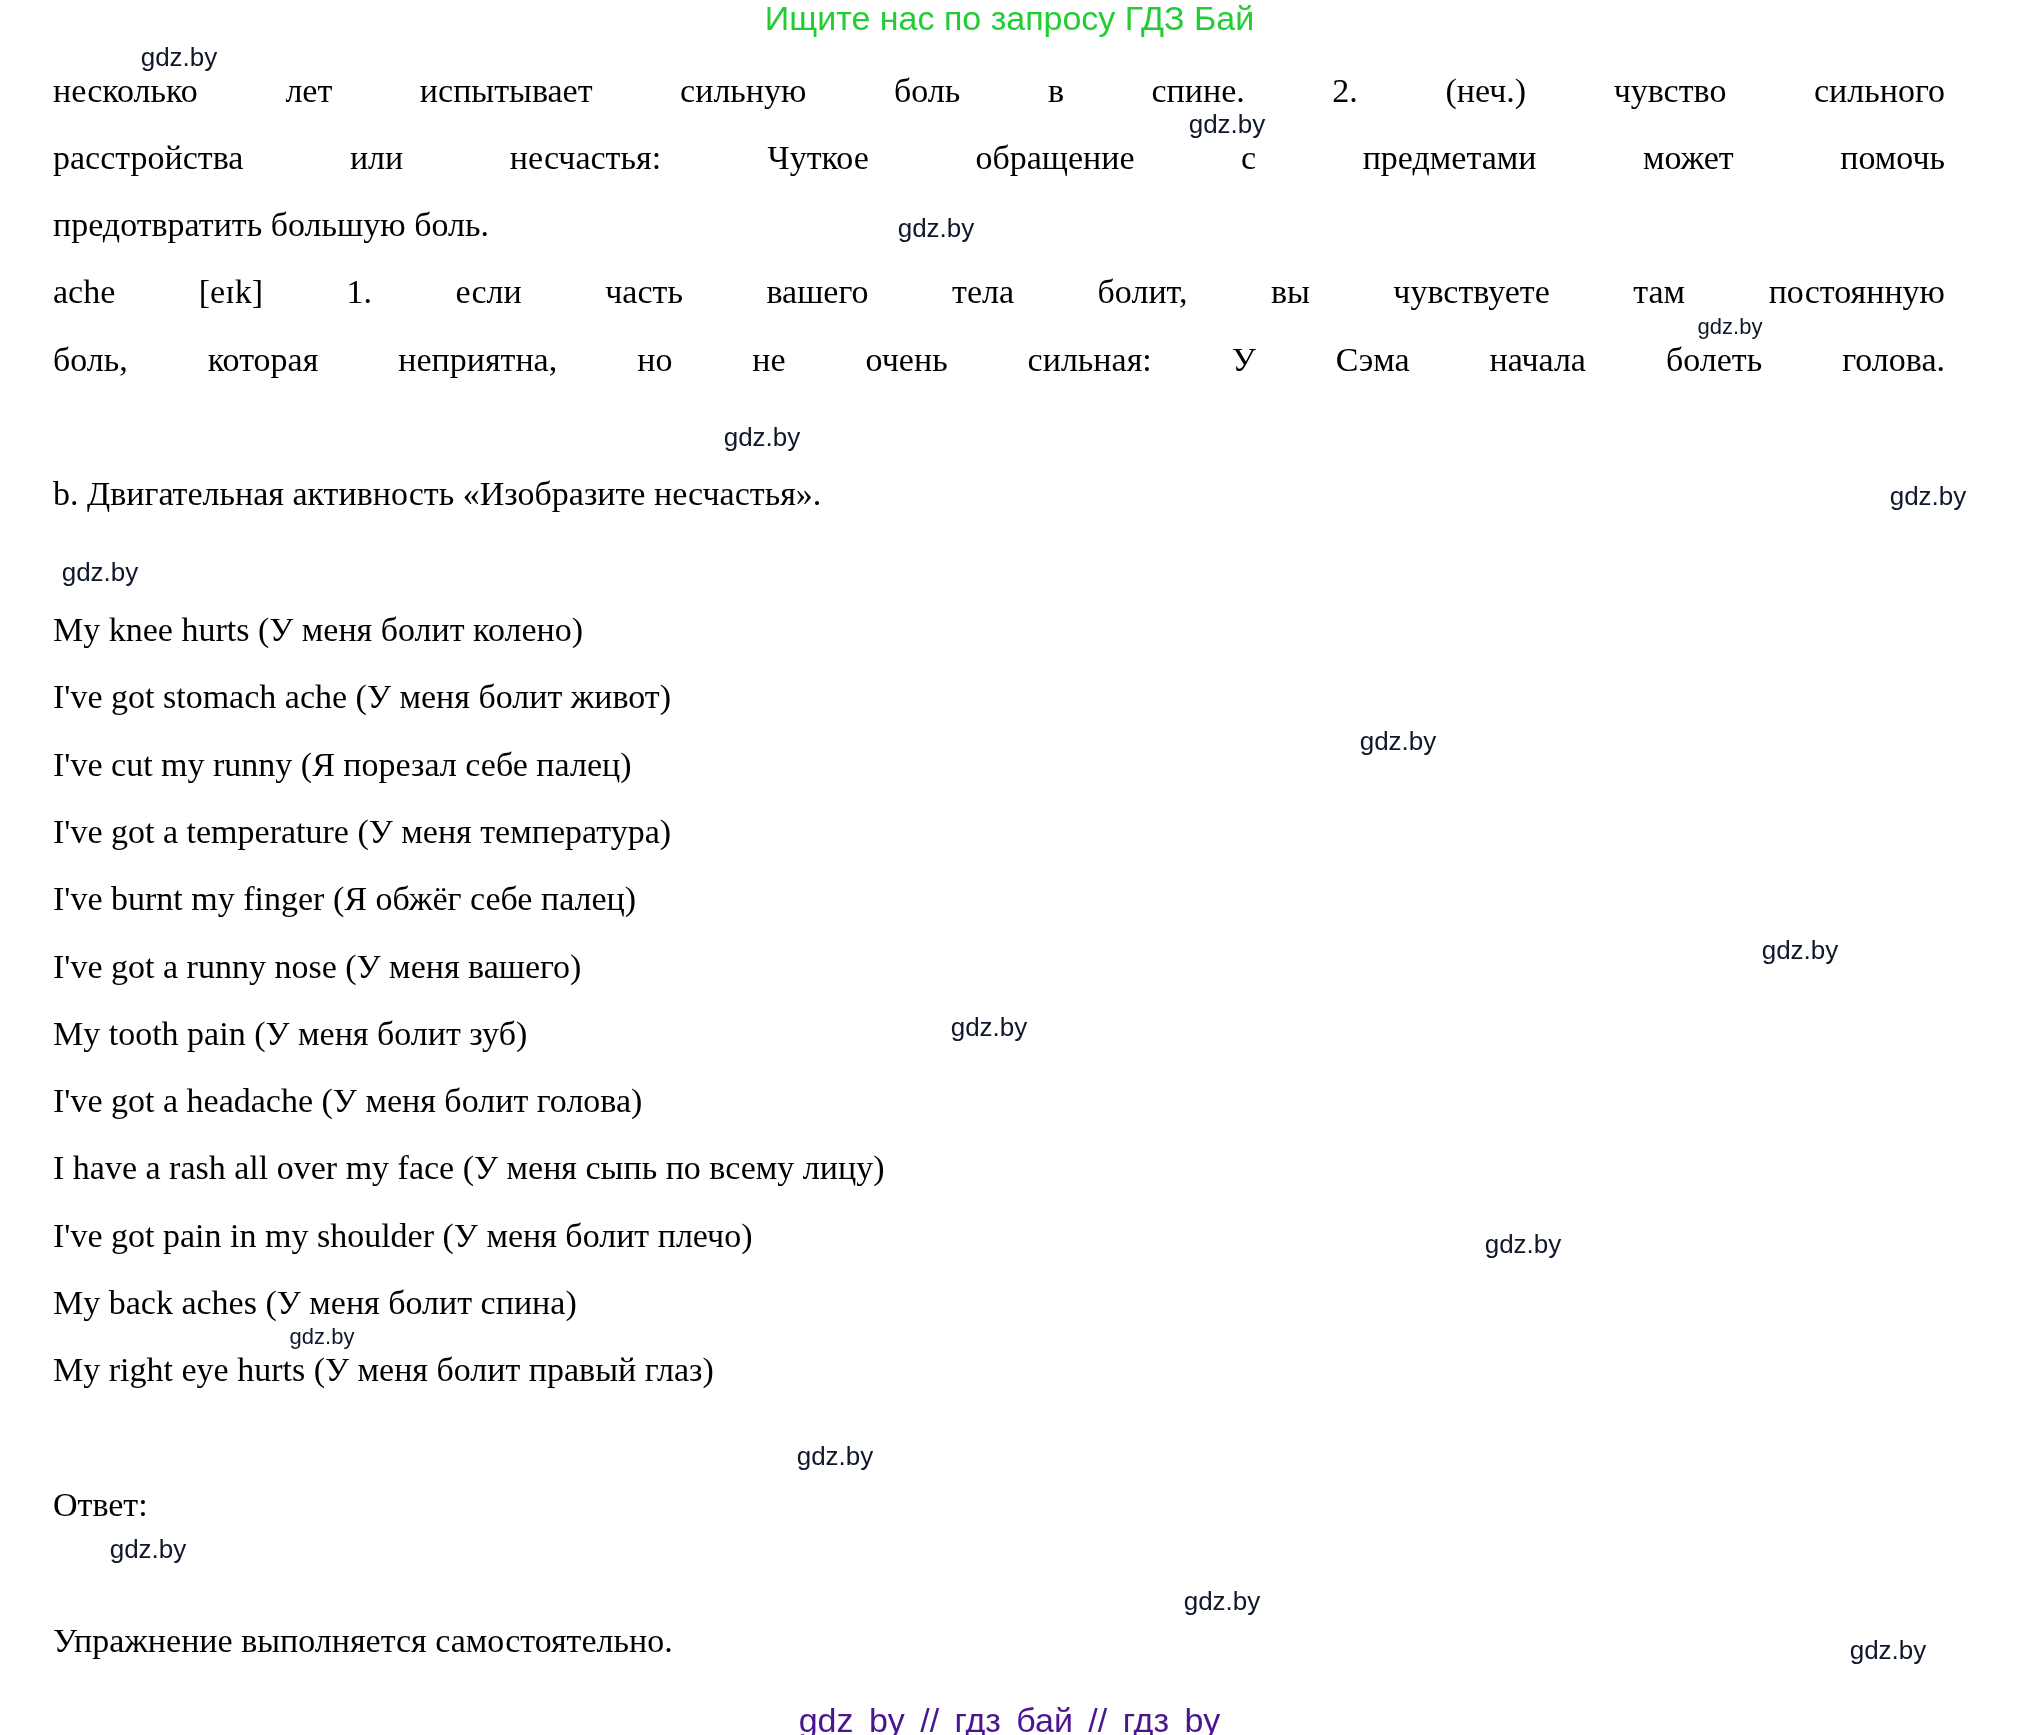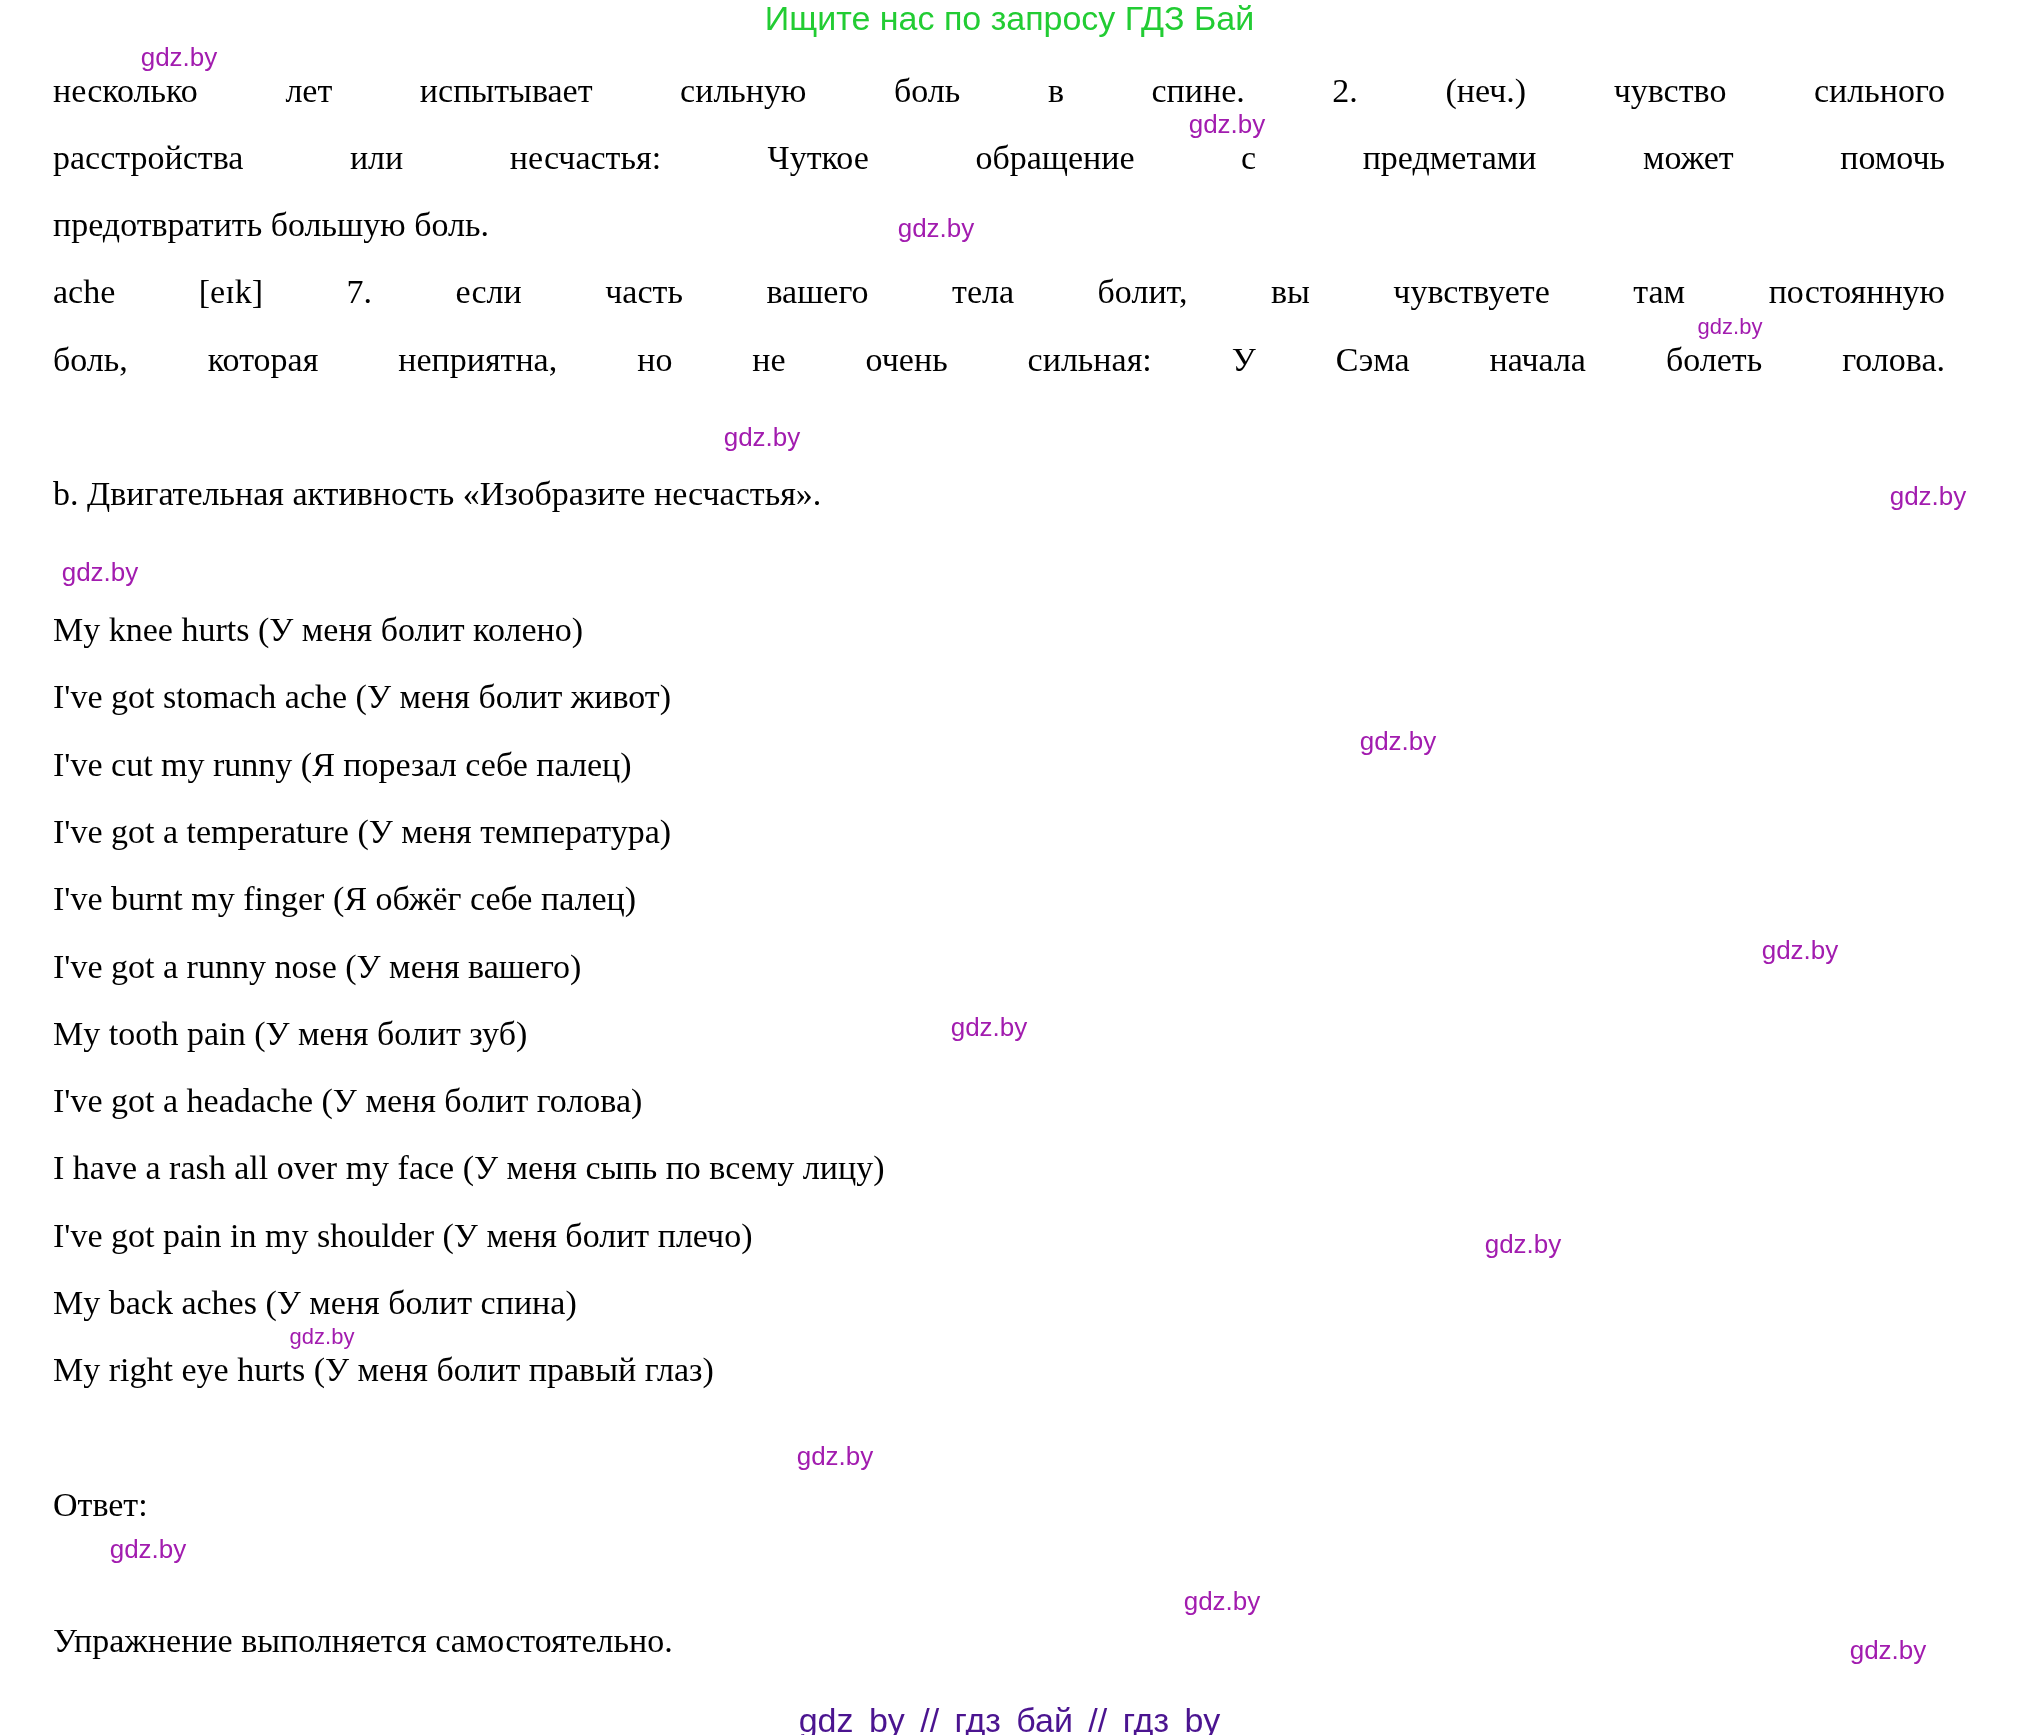--- a/index.html
+++ b/index.html
@@ -10,37 +10,37 @@
     line-height: 40px;
   }
   .line {
     position: absolute; left: 53px; white-space: nowrap;
     font-family: "Liberation Serif", serif; font-size: 34px; color: #000;
     line-height: 60px; transform: translateY(-50%);
   }
   .justified { width: 1892px; text-align: justify; text-align-last: justify; }
   .wm {
     position: absolute; font-family: "Liberation Sans", sans-serif; font-size: 26px;
-    color: #a21caf; transform: translate(-50%, -50%); white-space: nowrap;
+    color: #0f172a; transform: translate(-50%, -50%); white-space: nowrap;
   }
   .footer {
     position: absolute; left: 0; width: 2019px; text-align: center; top: 1700px;
     font-family: "Liberation Sans", sans-serif; font-size: 34px; color: #4b1490;
     line-height: 40px; word-spacing: 6px;
   }
 </style>
 </head>
 <body>
 
 <div class="banner">Ищите нас по запросу ГДЗ Бай</div>
 
 <div class="line justified" style="top:91px">несколько лет испытывает сильную боль в спине. 2. (неч.) чувство сильного</div>
 <div class="line justified" style="top:158px">расстройства или несчастья: Чуткое обращение с предметами может помочь</div>
 <div class="line" style="top:225px">предотвратить большую боль.</div>
-<div class="line justified" style="top:292px">ache [eɪk] 7. если часть вашего тела болит, вы чувствуете там постоянную</div>
+<div class="line justified" style="top:292px">ache [eɪk] 1. если часть вашего тела болит, вы чувствуете там постоянную</div>
 <div class="line justified" style="top:360px">боль, которая неприятна, но не очень сильная: У Сэма начала болеть голова.</div>
 
 <div class="line" style="top:494px">b. Двигательная активность «Изобразите несчастья».</div>
 
 <div class="line" style="top:630px">My knee hurts (У меня болит колено)</div>
 <div class="line" style="top:697px">I've got stomach ache (У меня болит живот)</div>
 <div class="line" style="top:765px">I've cut my runny (Я порезал себе палец)</div>
 <div class="line" style="top:832px">I've got a temperature (У меня температура)</div>
 <div class="line" style="top:899px">I've burnt my finger (Я обжёг себе палец)</div>
 <div class="line" style="top:967px">I've got a runny nose (У меня вашего)</div>

